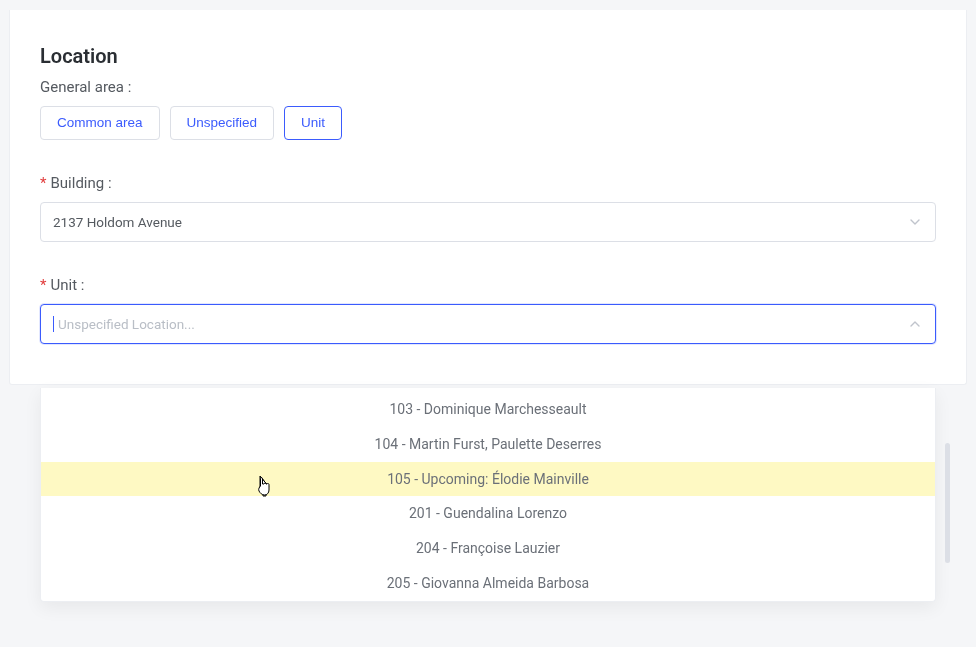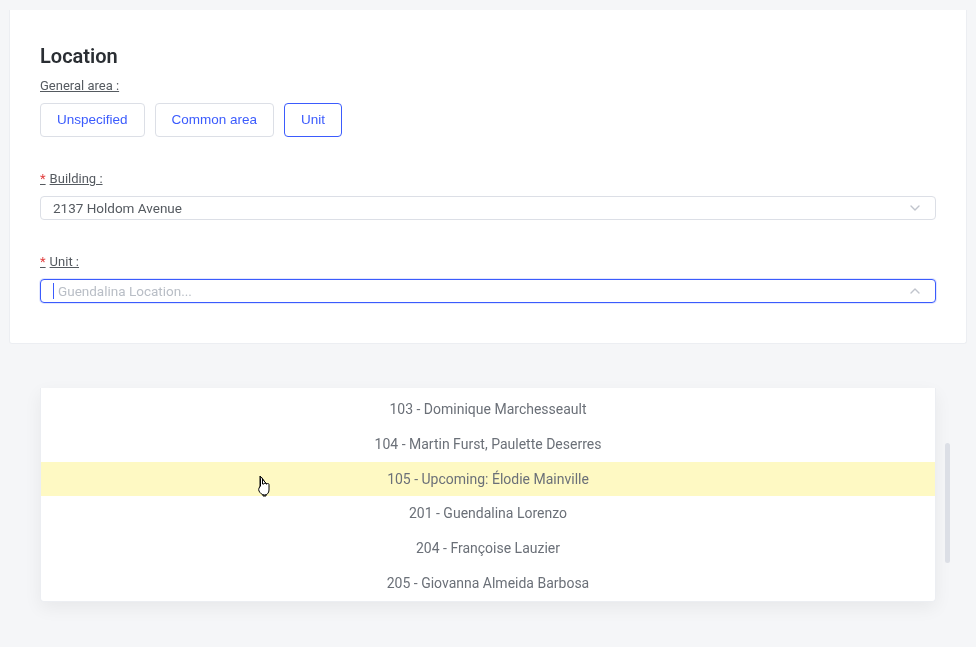--- a/index.html
+++ b/index.html
@@ -29,25 +29,24 @@
     height: 1px;
     background: #eceef2;
   }
   .page-title {
     font-size: 20px;
     font-weight: 600;
     color: #2a2e33;
     margin-bottom: 10px;
   }
   .field-label {
-    font-size: 13px;
+    font-size: 15px;
     color: #555a60;
     margin-bottom: 10px;
     display: block;
-    text-decoration: underline;
   }
   .asterisk { color: #e13c3c; margin-right: 4px; }
   .radio-group {
     display: flex;
     gap: 10px;
     margin-bottom: 34px;
   }
   .radio-btn {
     border: 1px solid #dcdfe6;
     background: #fff;
@@ -59,21 +58,21 @@
   }
   .radio-btn.selected {
     border-color: #3b5bfd;
   }
   .select {
     position: relative;
     width: 100%;
     border: 1px solid #dcdfe6;
     border-radius: 4px;
     background: #fff;
-    height: 24px;
+    height: 40px;
     display: flex;
     align-items: center;
     padding: 0 12px;
     font-size: 13.5px;
     color: #555a60;
     margin-bottom: 34px;
   }
   .select.focused {
     border-color: #3b5bfd;
     box-shadow: 0 0 0 1px rgba(59,91,253,0.15);
@@ -159,22 +158,22 @@
 
 <div class="container">
   <div class="top-border"></div>
   <div class="card" style="margin-top:10px;">
 
     <h2 class="page-title">Location</h2>
 
     <label class="field-label">General area :</label>
 
     <div class="radio-group">
+      <button class="radio-btn">Common area</button>
       <button class="radio-btn">Unspecified</button>
-      <button class="radio-btn">Common area</button>
       <button class="radio-btn selected">Unit</button>
     </div>
 
     <label class="field-label">
       <span class="asterisk">*</span><span>Building :</span>
     </label>
 
     <div class="select">
       <span>2137 Holdom Avenue</span>
       <span class="chevron">
@@ -183,21 +182,21 @@
           </svg>
       </span>
     </div>
 
     <label class="field-label">
       <span class="asterisk">*</span><span>Unit :</span>
     </label>
 
     <div class="select focused">
       <span class="text-cursor"></span>
-      <span class="placeholder">Guendalina Location...</span>
+      <span class="placeholder">Unspecified Location...</span>
       <span class="chevron up">
         <svg width="12" height="12" viewBox="0 0 12 12">
             <path d="M2 4 L6 8 L10 4" fill="none" stroke="#c0c4cc" stroke-width="1.4" stroke-linecap="round" stroke-linejoin="round"></path>
           </svg>
       </span>
     </div>
 
     <div class="dropdown" style="top:378px;">
       <div class="option">103 - Dominique Marchesseault</div>
       <div class="option">104 - Martin Furst, Paulette Deserres</div>

